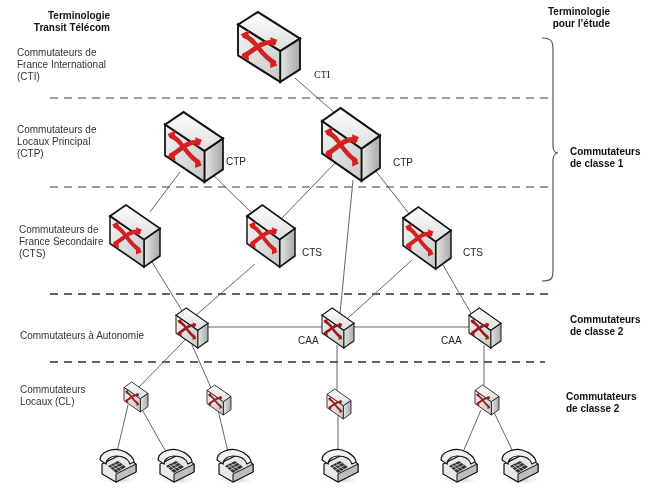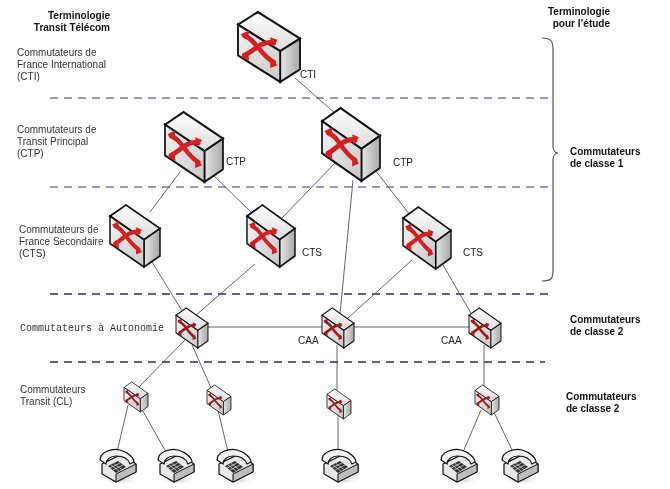--- a/index.html
+++ b/index.html
@@ -213,48 +213,48 @@
   <div>pour l’étude</div>
 </div>
 
 <div class="lbl" style="left:17px; top:47px;">
   <div>Commutateurs de</div>
   <div>France International</div>
   <div>(CTI)</div>
 </div>
 <div class="lbl" style="left:17px; top:124px;">
   <div>Commutateurs de</div>
-  <div>Transit Principal</div>
+  <div>Locaux Principal</div>
   <div>(CTP)</div>
 </div>
 <div class="lbl" style="left:19px; top:224px;">
   <div>Commutateurs de</div>
   <div>France Secondaire</div>
   <div>(CTS)</div>
 </div>
-<div class="lbl" style="left:20px; top:323px;font-family:Liberation Mono, monospace;">
+<div class="lbl" style="left:20px; top:330px;">
   <div>Commutateurs à Autonomie</div>
 </div>
 <div class="lbl" style="left:20px; top:384px;">
   <div>Commutateurs</div>
-  <div>Transit (CL)</div>
+  <div>Locaux (CL)</div>
 </div>
 
 <div class="cls" style="left:570px; top:146px;">
   <div>Commutateurs</div>
   <div>de classe 1</div>
 </div>
 <div class="cls" style="left:570px; top:314px;">
   <div>Commutateurs</div>
   <div>de classe 2</div>
 </div>
 <div class="cls" style="left:566px; top:391px;">
   <div>Commutateurs</div>
   <div>de classe 2</div>
 </div>
 
-<div class="node-lbl" style="left:300px; top:69px;">CTI</div>
+<div class="node-lbl" style="left:314px; top:69px;font-family:Liberation Serif, serif;">CTI</div>
 <div class="node-lbl" style="left:226px; top:156px;">CTP</div>
 <div class="node-lbl" style="left:393px; top:157px;">CTP</div>
 <div class="node-lbl" style="left:302px; top:247px;">CTS</div>
 <div class="node-lbl" style="left:463px; top:247px;">CTS</div>
 <div class="node-lbl" style="left:298px; top:335px;">CAA</div>
 <div class="node-lbl" style="left:441px; top:335px;">CAA</div>
 
 </body></html>

